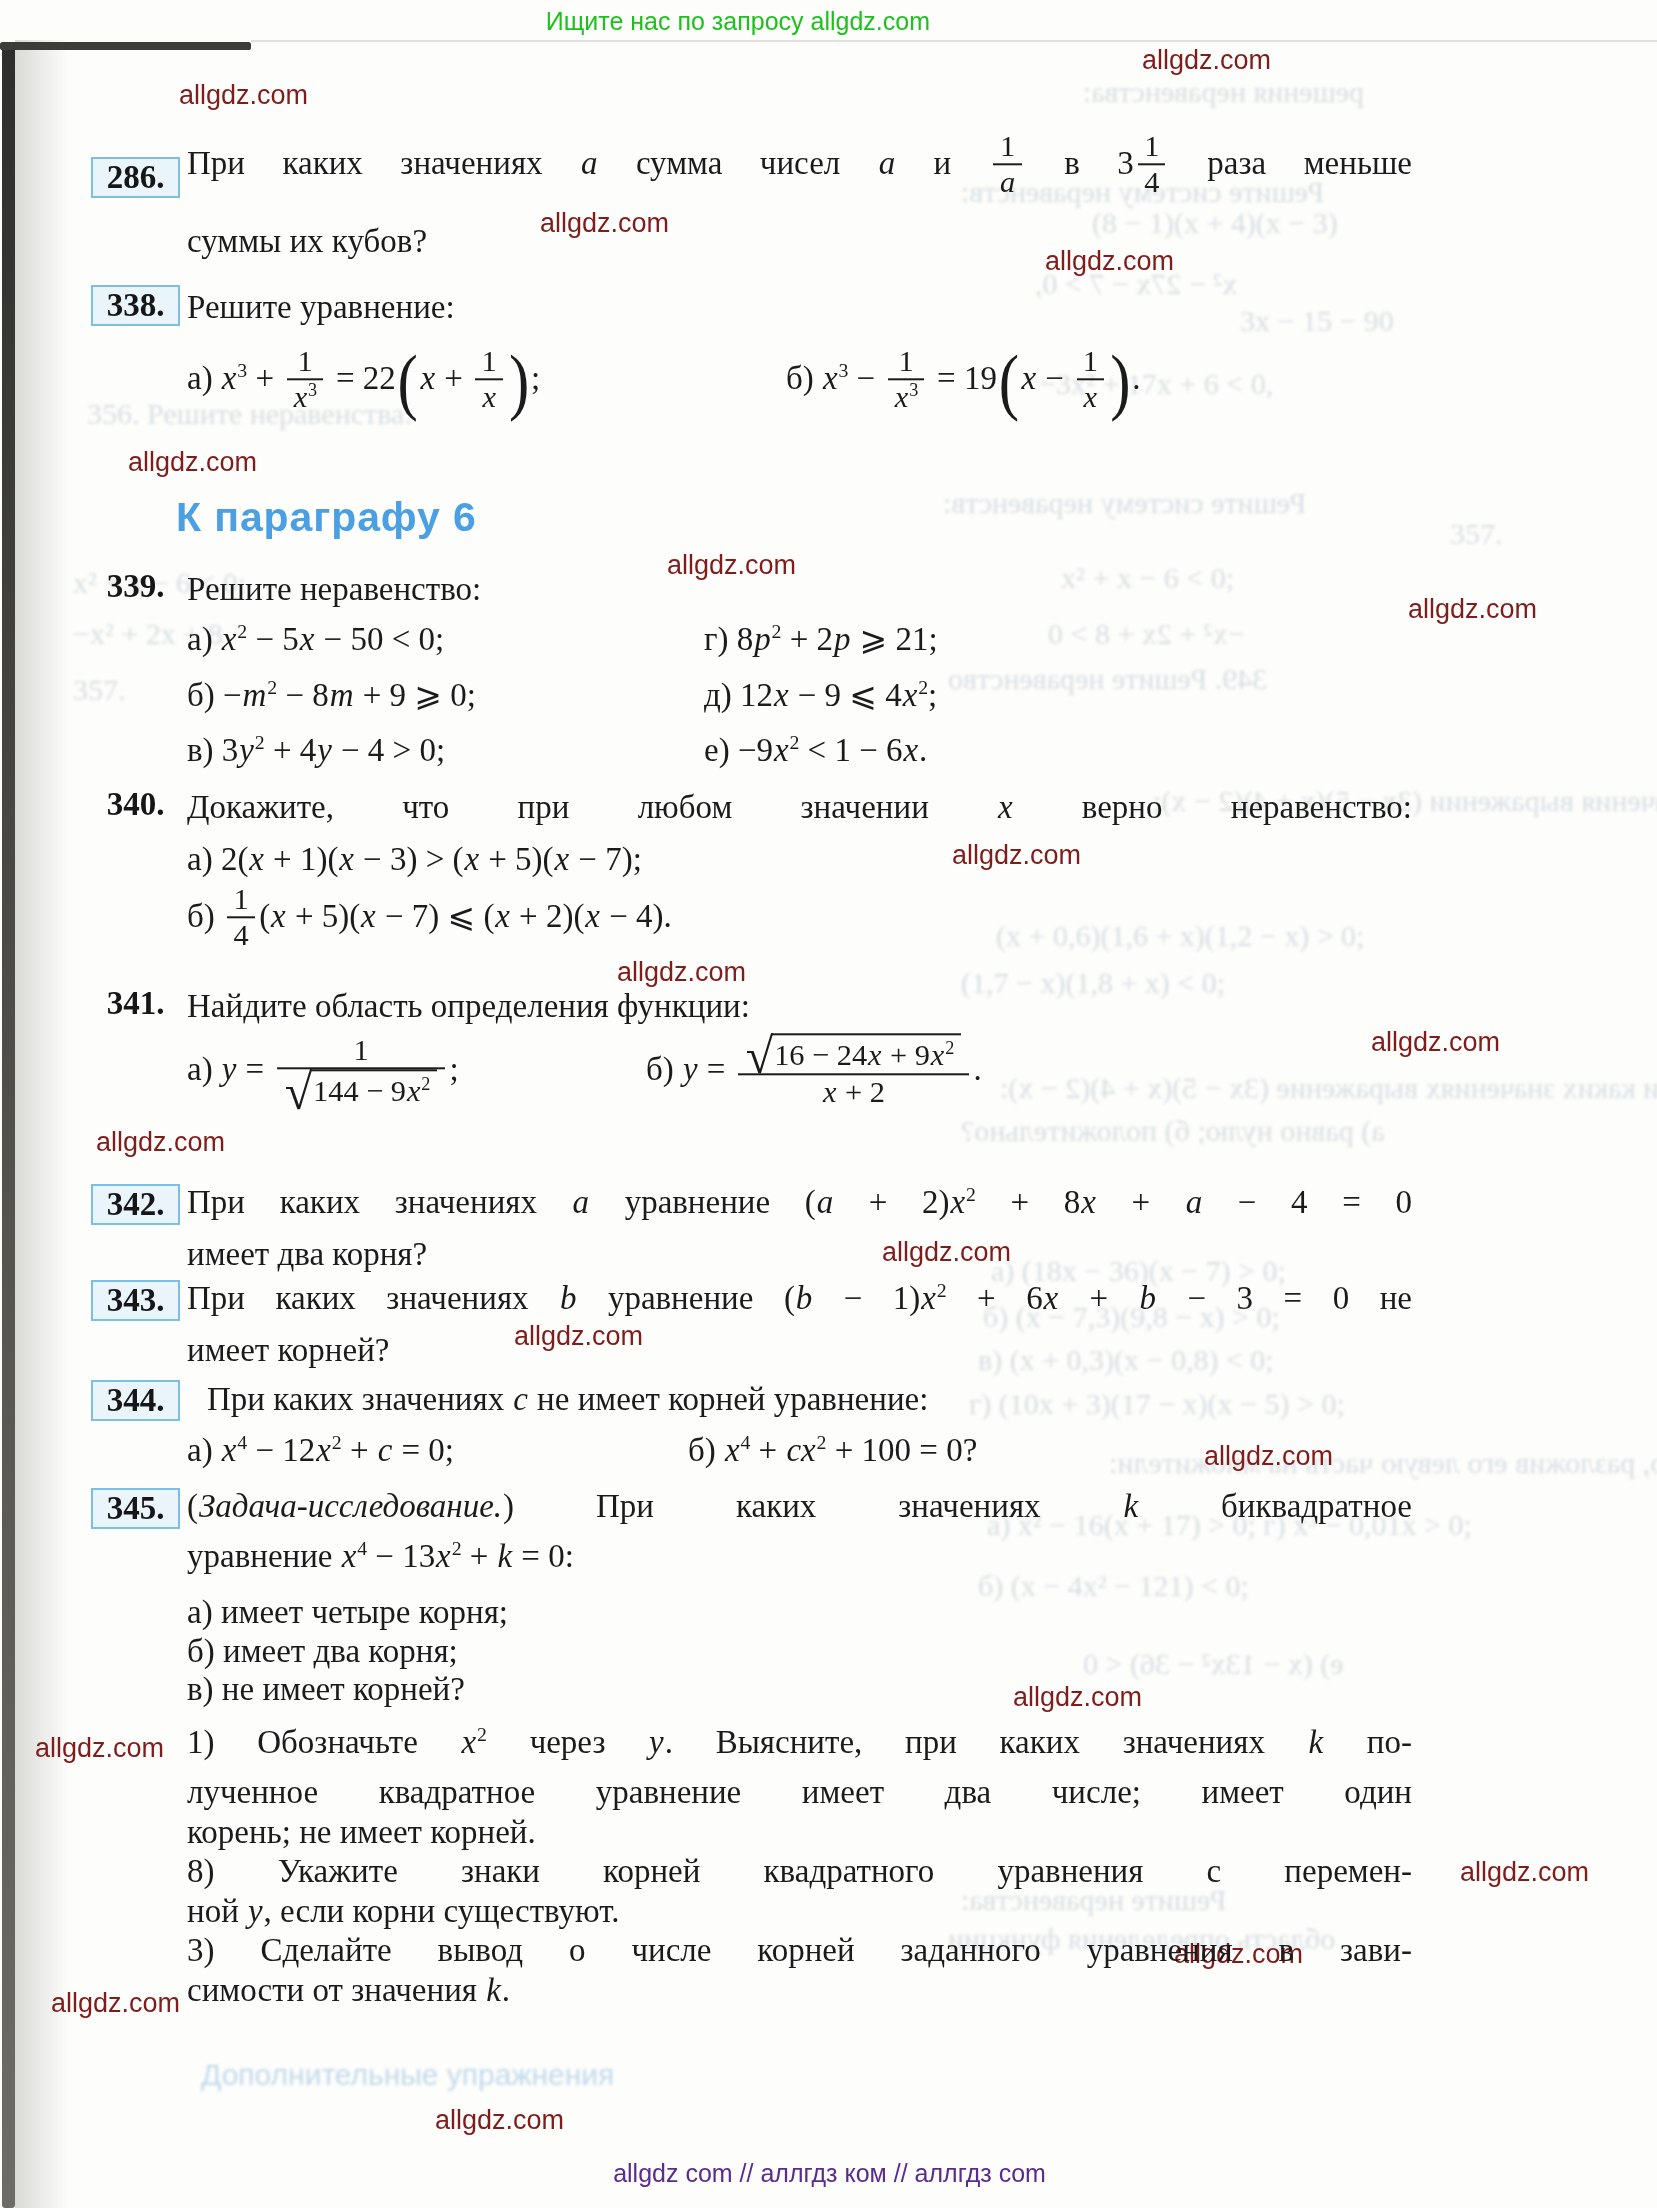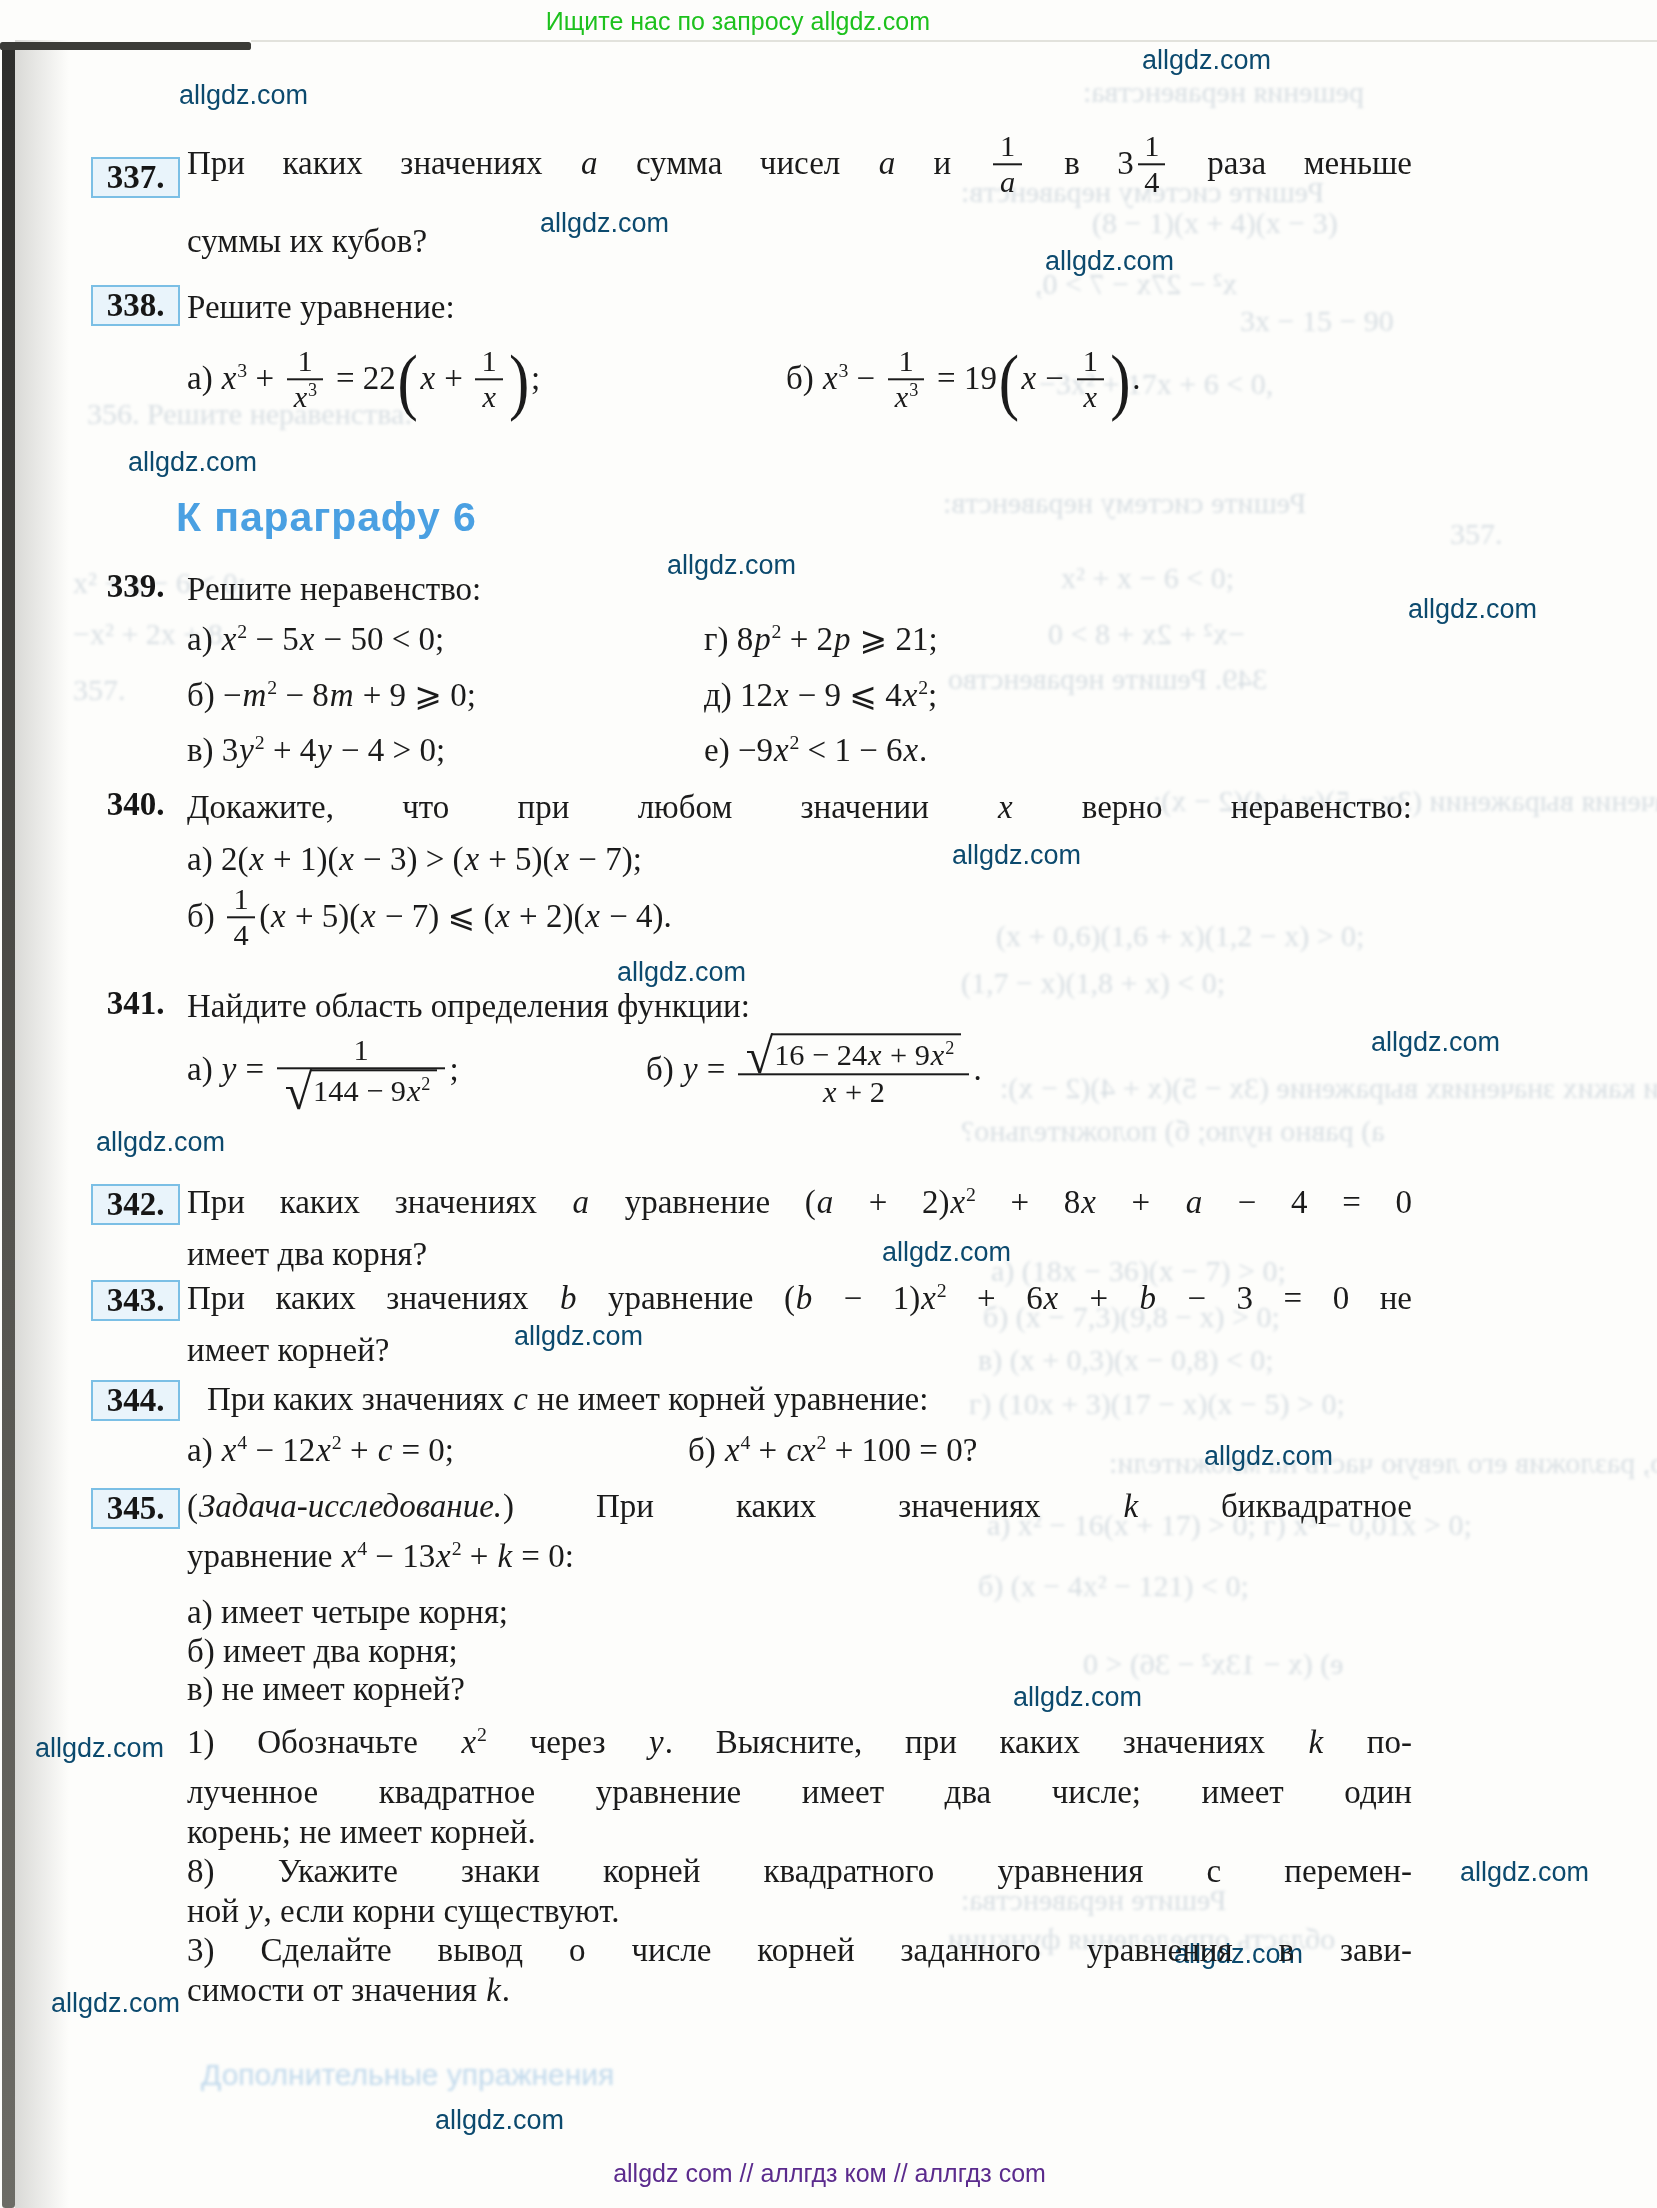--- a/index.html
+++ b/index.html
@@ -20,21 +20,21 @@
       font:25px "Liberation Sans",sans-serif;color:#5b2b8d;}
   .section-header{position:absolute;left:176px;top:494px;
       font:bold 41px "Liberation Sans",sans-serif;color:#4aa0e2;letter-spacing:0.9px;}
   .footer-caption{position:absolute;left:603px;top:2053px;width:797px;text-align:right;
       font:35px "Liberation Sans",sans-serif;color:#54a6da;}
   .page-num-box{position:absolute;left:1425px;top:2014px;width:147px;height:110px;
       border:2.6px solid #86c4e6;box-sizing:border-box;display:flex;align-items:center;justify-content:center;
       font:48px "DejaVu Sans","Liberation Sans",sans-serif;color:#454545;background:#fdfdfb;}
 
   
-  .wm{position:absolute;font:27px "Liberation Sans",sans-serif;color:#0c4a6e;white-space:nowrap;}
+  .wm{position:absolute;font:27px "Liberation Sans",sans-serif;color:#7f1d1d;white-space:nowrap;}
   .ghost{position:absolute;font:30px "Liberation Serif",serif;color:#8398ab;opacity:.30;
       filter:blur(1.7px);white-space:nowrap;}
   .ghost.mir{transform:scaleX(-1);}
   .ghost.blue{color:#8fbbdf;opacity:.55;font-family:"Liberation Sans",sans-serif;}
 
   
   .numbox{position:absolute;width:89px;height:41px;border:2.6px solid #7bbfe5;background:#e9f4fb;
       box-sizing:border-box;display:flex;align-items:center;justify-content:center;
       font-weight:bold;font-size:33px;color:#161616;}
   .numplain{position:absolute;width:89px;text-align:center;font-weight:bold;font-size:33px;color:#161616;}
@@ -117,21 +117,21 @@
       <div class="wm" style="left: 514px; top: 1321px;">allgdz.com</div>
       <div class="wm" style="left: 1204px; top: 1441px;">allgdz.com</div>
       <div class="wm" style="left: 1013px; top: 1682px;">allgdz.com</div>
       <div class="wm" style="left: 35px; top: 1733px;">allgdz.com</div>
       <div class="wm" style="left: 1460px; top: 1857px;">allgdz.com</div>
       <div class="wm" style="left: 1174px; top: 1939px;">allgdz.com</div>
       <div class="wm" style="left: 51px; top: 1988px;">allgdz.com</div>
       <div class="wm" style="left: 435px; top: 2105px;">allgdz.com</div>
     </div>
   <div id="problems-layer">
-      <div class="numbox" style="left: 91px; top: 157px;">337.</div>
+      <div class="numbox" style="left: 91px; top: 157px;">286.</div>
       <div class="line just" style="left: 187px; top: 131px;">При каких значениях <i class="mvar">a</i> сумма чисел <i class="mvar">a</i> и <span class="frac">
           <span class="fnum">1</span>
           <span class="fbar"></span>
           <span class="fden"><i class="mvar">a</i></span>
         </span> в 3<span class="frac">
           <span class="fnum">1</span>
           <span class="fbar"></span>
           <span class="fden">4</span>
         </span> раза меньше</div>
       <div class="line" style="left: 187px; top: 220px;">суммы их кубов?</div>

